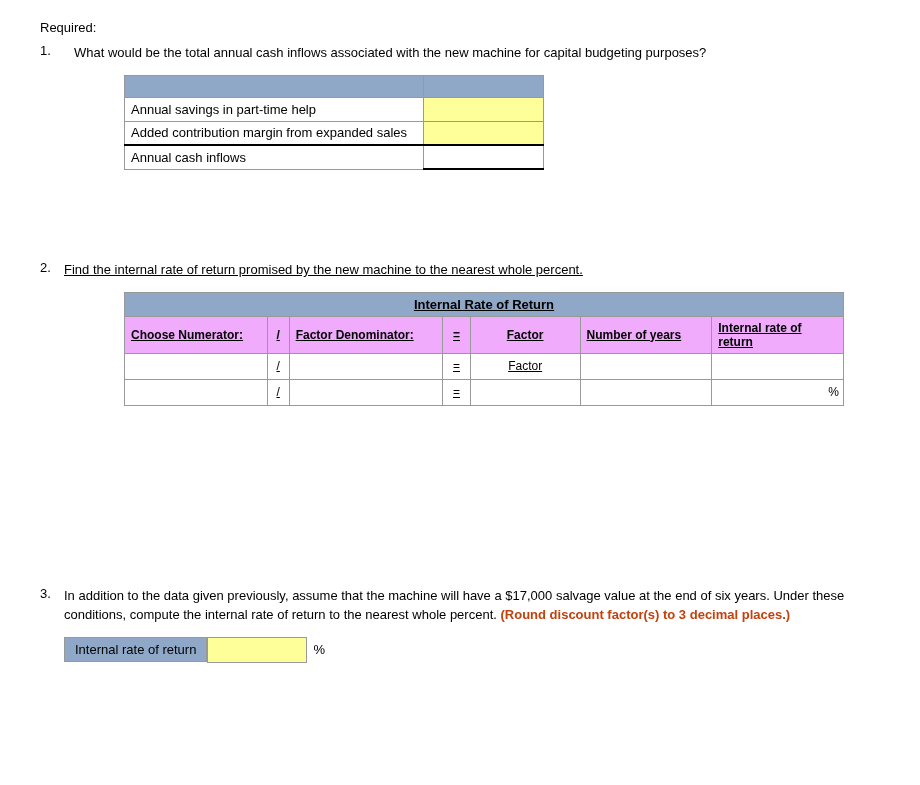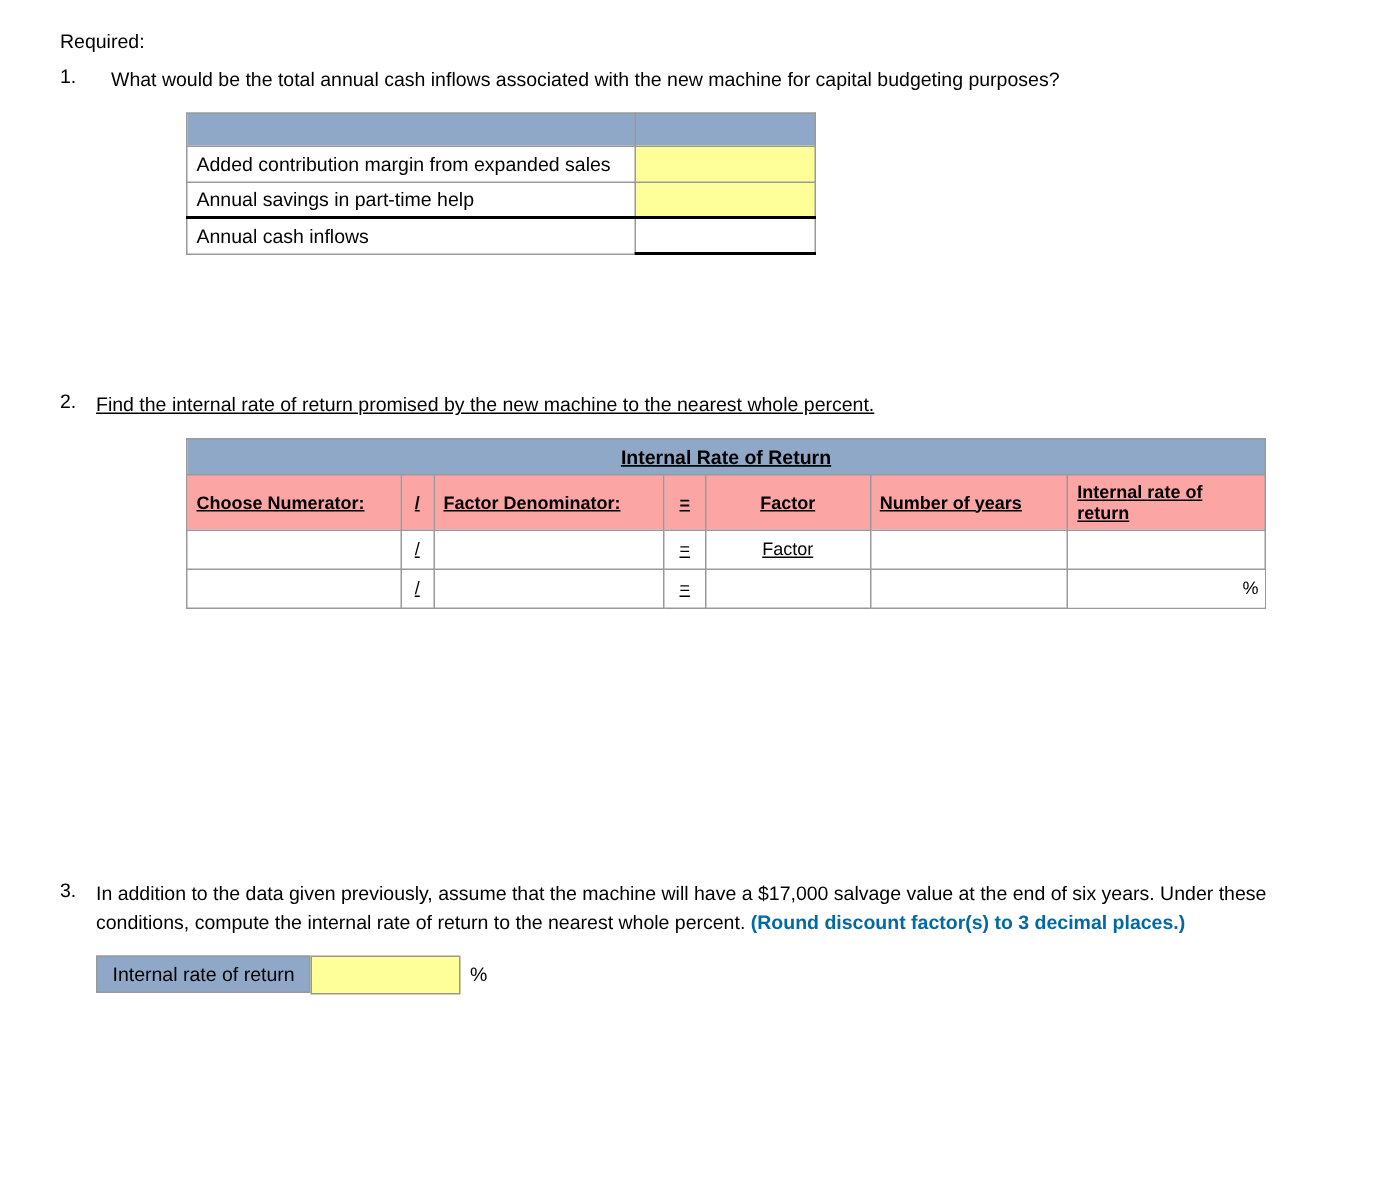--- a/index.html
+++ b/index.html
@@ -81,21 +81,21 @@
     .table-irr .title-row td {
       background-color: #8fa8c8;
       text-align: center;
       font-weight: bold;
       padding: 4px;
       border: 1px solid #999;
       text-decoration: underline;
     }
 
     .table-irr .header-row td {
-      background-color: #fca5a5;
+      background-color: #f0abfc;
       border: 1px solid #999;
       padding: 4px 6px;
       font-weight: bold;
       font-size: 12px;
     }
 
     .table-irr .data-row td {
       border: 1px solid #999;
       padding: 3px 4px;
       height: 26px;
@@ -120,21 +120,21 @@
       margin-left: 0px;
       line-height: 1.5;
     }
 
     .q3-text {
       margin-bottom: 12px;
       line-height: 1.5;
     }
 
     .q3-text .highlight-red {
-      color: #0369a1;
+      color: #c2410c;
       font-weight: bold;
     }
 
     .irr-result-row {
       display: flex;
       align-items: center;
       margin-left: 60px;
       margin-top: 10px;
     }
 
@@ -205,25 +205,25 @@
     <span class="num">1.</span>
     <div>
       <div class="question-text">What would be the total annual cash inflows associated with the new machine for capital budgeting purposes?</div>
       <table class="table-cash-inflows">
         <tbody>
             <tr class="header-row">
           <td class="label-cell"></td>
           <td class="input-cell"></td>
         </tr>
         <tr class="data-row">
+          <td class="label-cell">Annual savings in part-time help</td>
+          <td class="input-cell yellow-input" style="background-color:#ffff99;"></td>
+        </tr>
+        <tr class="data-row">
           <td class="label-cell">Added contribution margin from expanded sales</td>
-          <td class="input-cell yellow-input" style="background-color:#ffff99;"></td>
-        </tr>
-        <tr class="data-row">
-          <td class="label-cell">Annual savings in part-time help</td>
           <td class="input-cell yellow-input" style="background-color:#ffff99;"></td>
         </tr>
         <tr class="total-row">
           <td class="label-cell">Annual cash inflows</td>
           <td class="input-cell" style="background-color:#fff; border-top:2px solid #000; border-bottom:2px solid #000;"></td>
         </tr>
       </tbody>
         </table>
     </div>
   </div>

